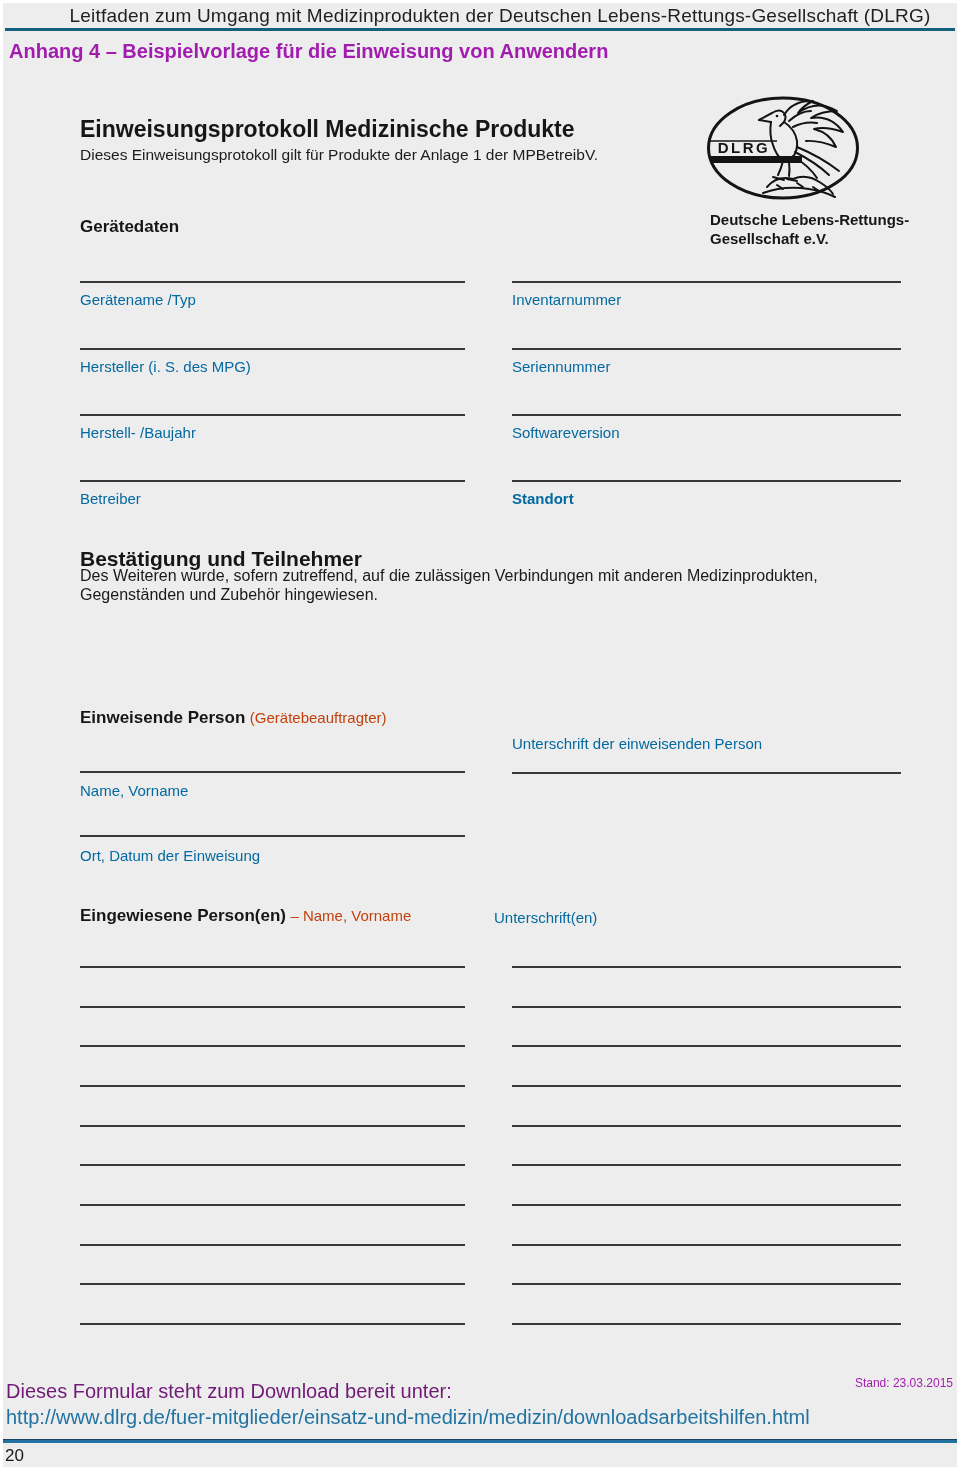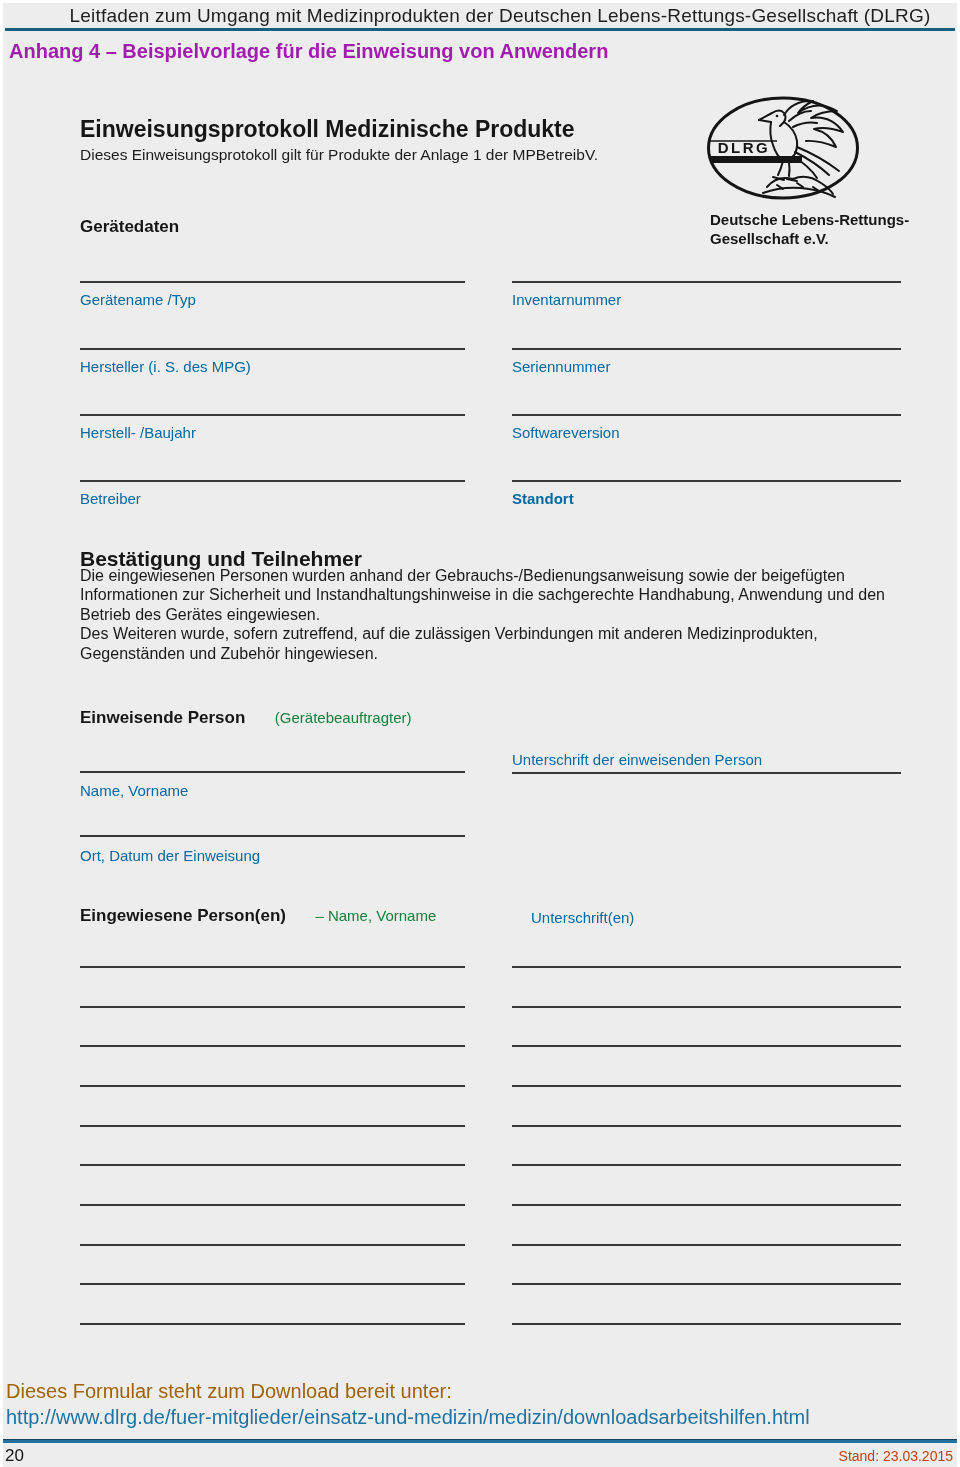--- a/index.html
+++ b/index.html
@@ -22,38 +22,38 @@
 
   
   .form-title{top:113px;left:77px;font-size:23px;font-weight:bold;color:#161616;}
   .form-subtitle{top:143px;left:77px;font-size:15.5px;color:#1c1c1c;}
 
   .logo{top:92px;left:702px;}
   .org-name{top:207px;left:707px;font-size:15px;font-weight:bold;line-height:19px;color:#161616;}
 
   
   .sec-heading{font-size:17px;font-weight:bold;color:#161616;}
-  .sec-note{font-size:15px;font-weight:normal;color:#15803d;margin-left:25px;}
+  .sec-note{font-size:15px;font-weight:normal;color:#c2410c;}
 
   
   .wline{position:absolute;height:2px;background:#383838;}
   .col-l{left:77px;width:385px;}
   .col-r{left:509px;width:389px;}
   .flabel{position:absolute;font-size:15px;color:#0369a1;white-space:nowrap;}
 
   
   .para-block{top:563px;left:77px;width:814px;font-size:16px;line-height:19.4px;color:#1a1a1a;}
   .para-block p{margin:0;}
 
   
-  .dl-text{top:1377px;left:3px;font-size:20px;color:#a16207;}
+  .dl-text{top:1377px;left:3px;font-size:20px;color:#701a75;}
   .dl-link{top:1403px;left:3px;font-size:20px;color:#2173a1;text-decoration:none;cursor:pointer;}
   .bottom-rule{top:1436px;left:0;right:0;height:3px;background:#2472a2;border-top:1px solid #16435e;}
   .page-num{top:1443px;left:2px;font-size:17px;color:#161616;}
-  .stand{top:1445px;right:4px;font-size:14px;color:#c2410c;}
+  .stand{top:1373px;right:4px;font-size:12px;color:#a21caf;}
 </style>
 </head>
 <body>
 
 <div class="frame">
   <div class="page">
 
     <div class="abs header-title">Leitfaden zum Umgang mit Medizinprodukten der Deutschen Lebens-Rettungs-Gesellschaft (DLRG)</div>
     <div class="abs top-rule"></div>
     <div class="abs appendix-title">Anhang 4 – Beispielvorlage für die Einweisung von Anwendern</div>
@@ -117,40 +117,39 @@
     <div class="flabel" style="top:421px;left:77px;">Herstell- /Baujahr</div>
     <div class="flabel" style="top:421px;left:509px;">Softwareversion</div>
 
     <div class="wline col-l" style="top:477px;"></div>
     <div class="wline col-r" style="top:477px;"></div>
     <div class="flabel" style="top:487px;left:77px;">Betreiber</div>
     <div class="flabel" style="top:487px;left:509px;font-weight:bold;">Standort</div>
 
     <div class="abs sec-heading" style="top:544px;left:77px;font-size:21px;">Bestätigung und Teilnehmer</div>
     <div class="abs para-block">
-      <p>Die eingewiesenen Personen wurden anhand der Gebrauchs-/Bedienungsanweisung sowie der beigefügten Informationen zur Sicherheit und Instandhaltungshinweise in die sachgerechte Handhabung, Anwendung und den Betrieb des Gerätes eingewiesen.</p>
       <p>Des Weiteren wurde, sofern zutreffend, auf die zulässigen Verbindungen mit anderen Medizinprodukten, Gegenständen und Zubehör hingewiesen.</p>
     </div>
 
     <div class="abs" style="top:705px;left:77px;">
       <span class="sec-heading">Einweisende Person</span>
       <span class="sec-note">(Gerätebeauftragter)</span>
     </div>
     <div class="wline col-l" style="top:768px;"></div>
     <div class="wline col-r" style="top:769px;"></div>
     <div class="flabel" style="top:779px;left:77px;">Name, Vorname</div>
-    <div class="flabel" style="top:748px;left:509px;text-align:right;">Unterschrift der einweisenden Person</div>
+    <div class="flabel" style="top:732px;left:509px;text-align:right;">Unterschrift der einweisenden Person</div>
     <div class="wline col-l" style="top:832px;"></div>
     <div class="flabel" style="top:844px;left:77px;">Ort, Datum der Einweisung</div>
 
     <div class="abs" style="top:903px;left:77px;">
       <span class="sec-heading">Eingewiesene Person(en)</span>
       <span class="sec-note">– Name, Vorname</span>
     </div>
-    <div class="flabel" style="top:906px;left:528px;">Unterschrift(en)</div>
+    <div class="flabel" style="top:906px;left:491px;">Unterschrift(en)</div>
 
     <div id="signature-rows">
         <div class="wline col-l" style="top: 963px;"></div>
         <div class="wline col-r" style="top: 963px;"></div>
         <div class="wline col-l" style="top: 1003px;"></div>
         <div class="wline col-r" style="top: 1003px;"></div>
         <div class="wline col-l" style="top: 1042px;"></div>
         <div class="wline col-r" style="top: 1042px;"></div>
         <div class="wline col-l" style="top: 1082px;"></div>
         <div class="wline col-r" style="top: 1082px;"></div>

